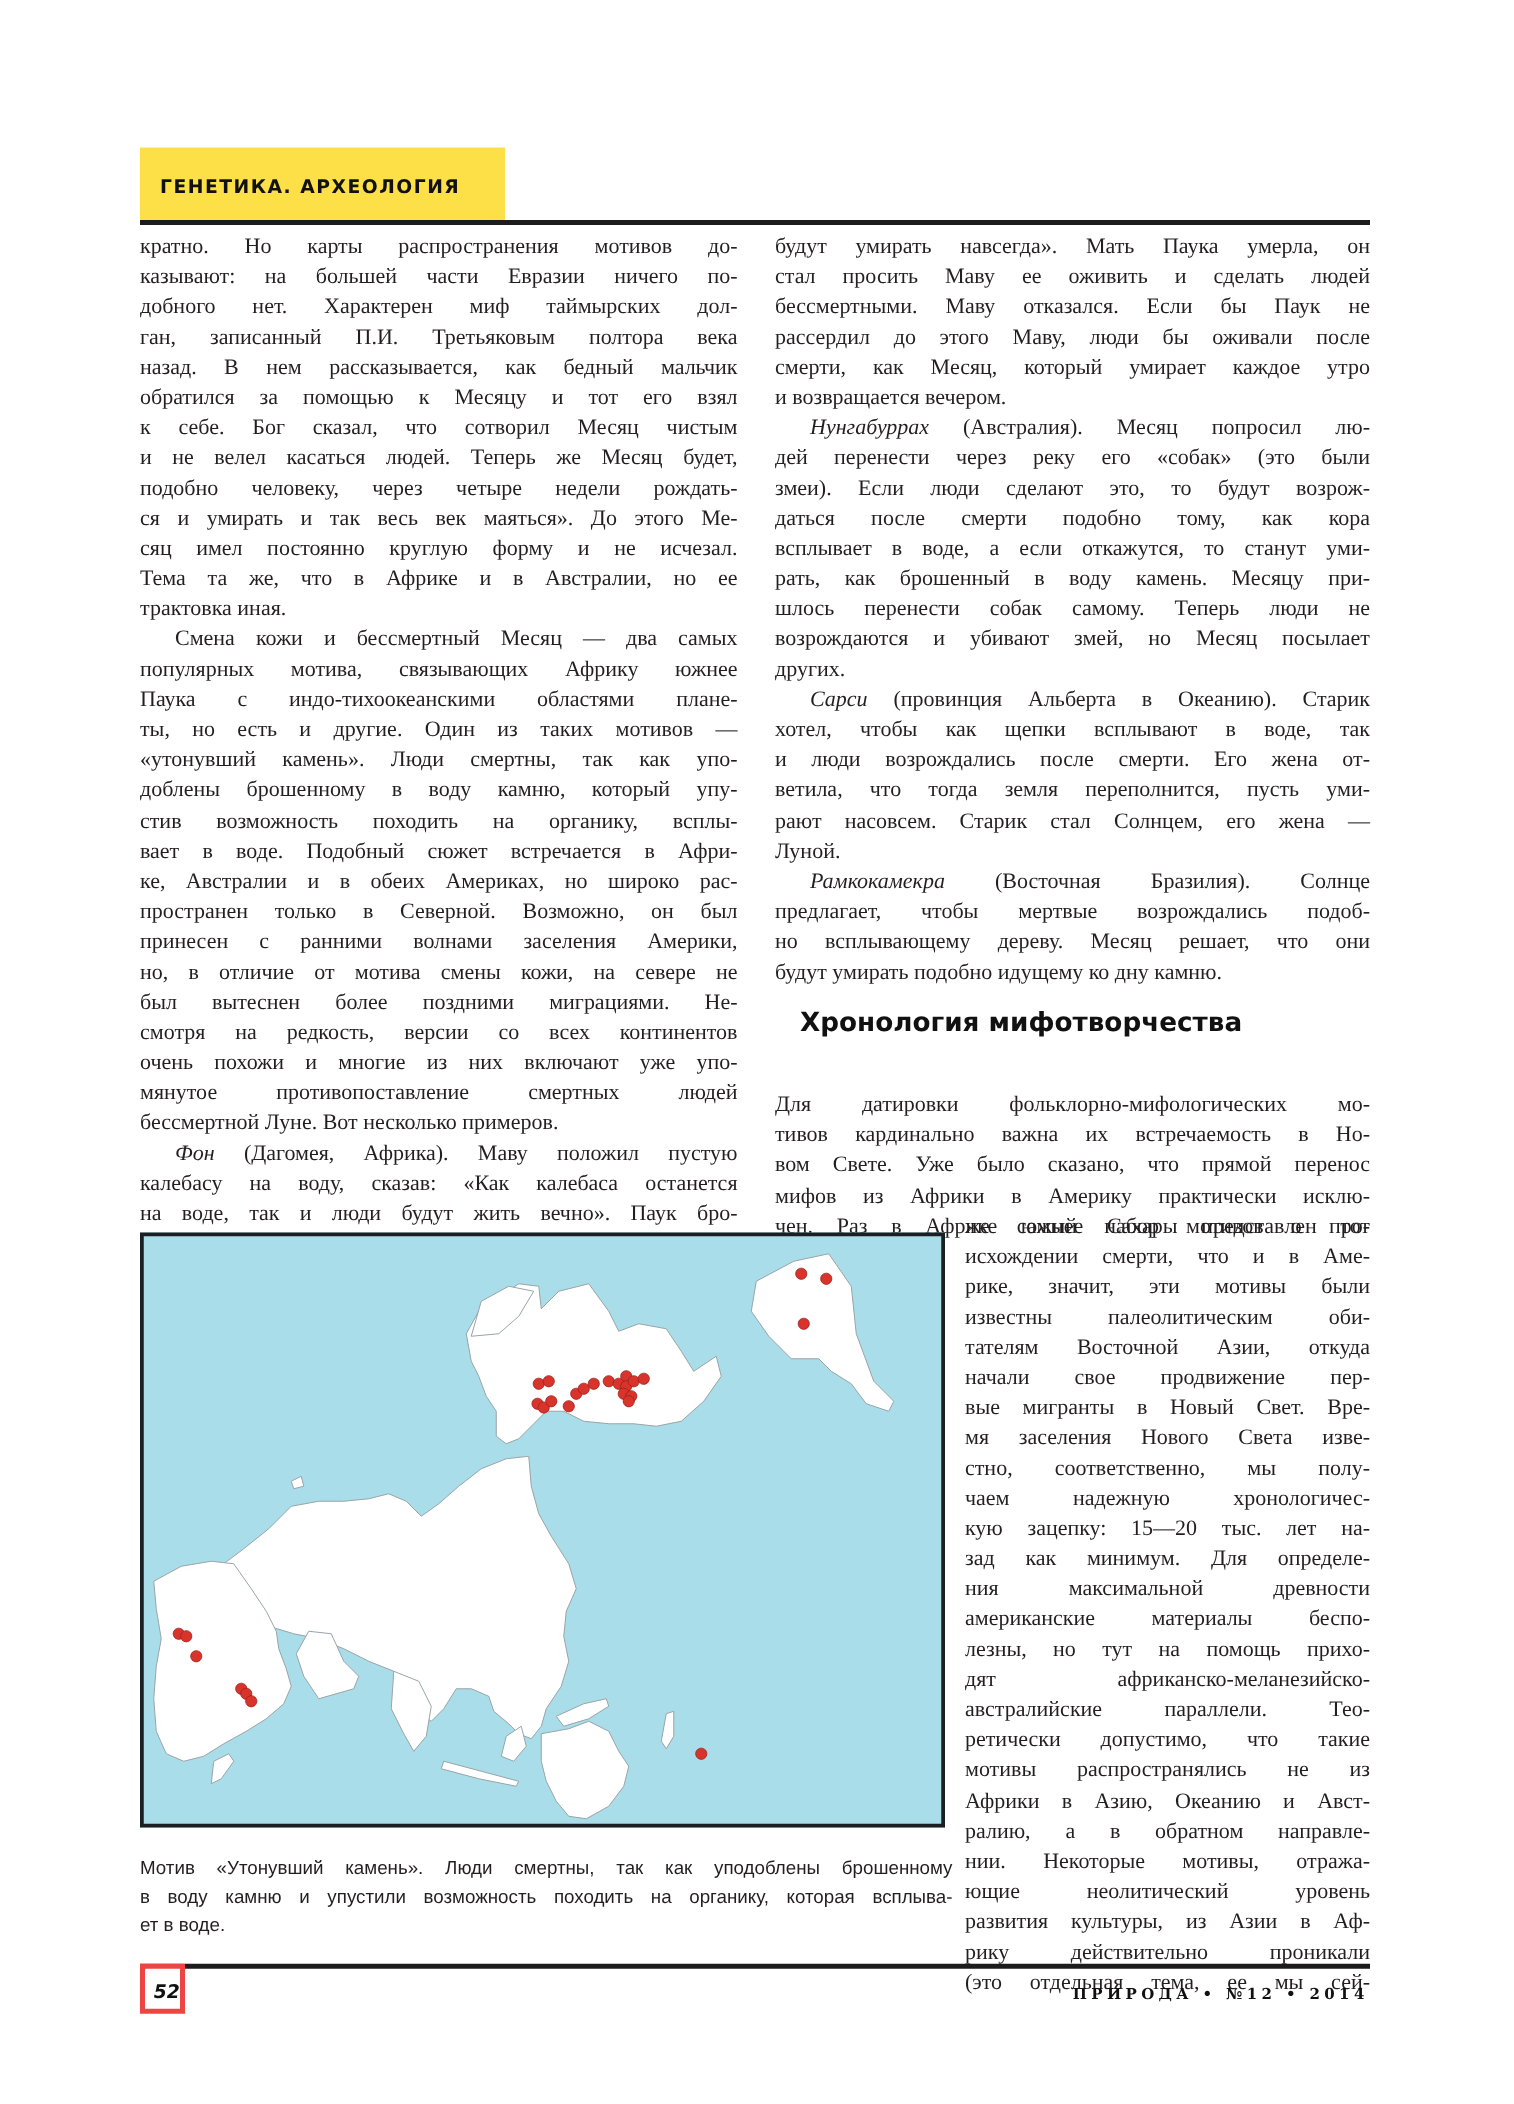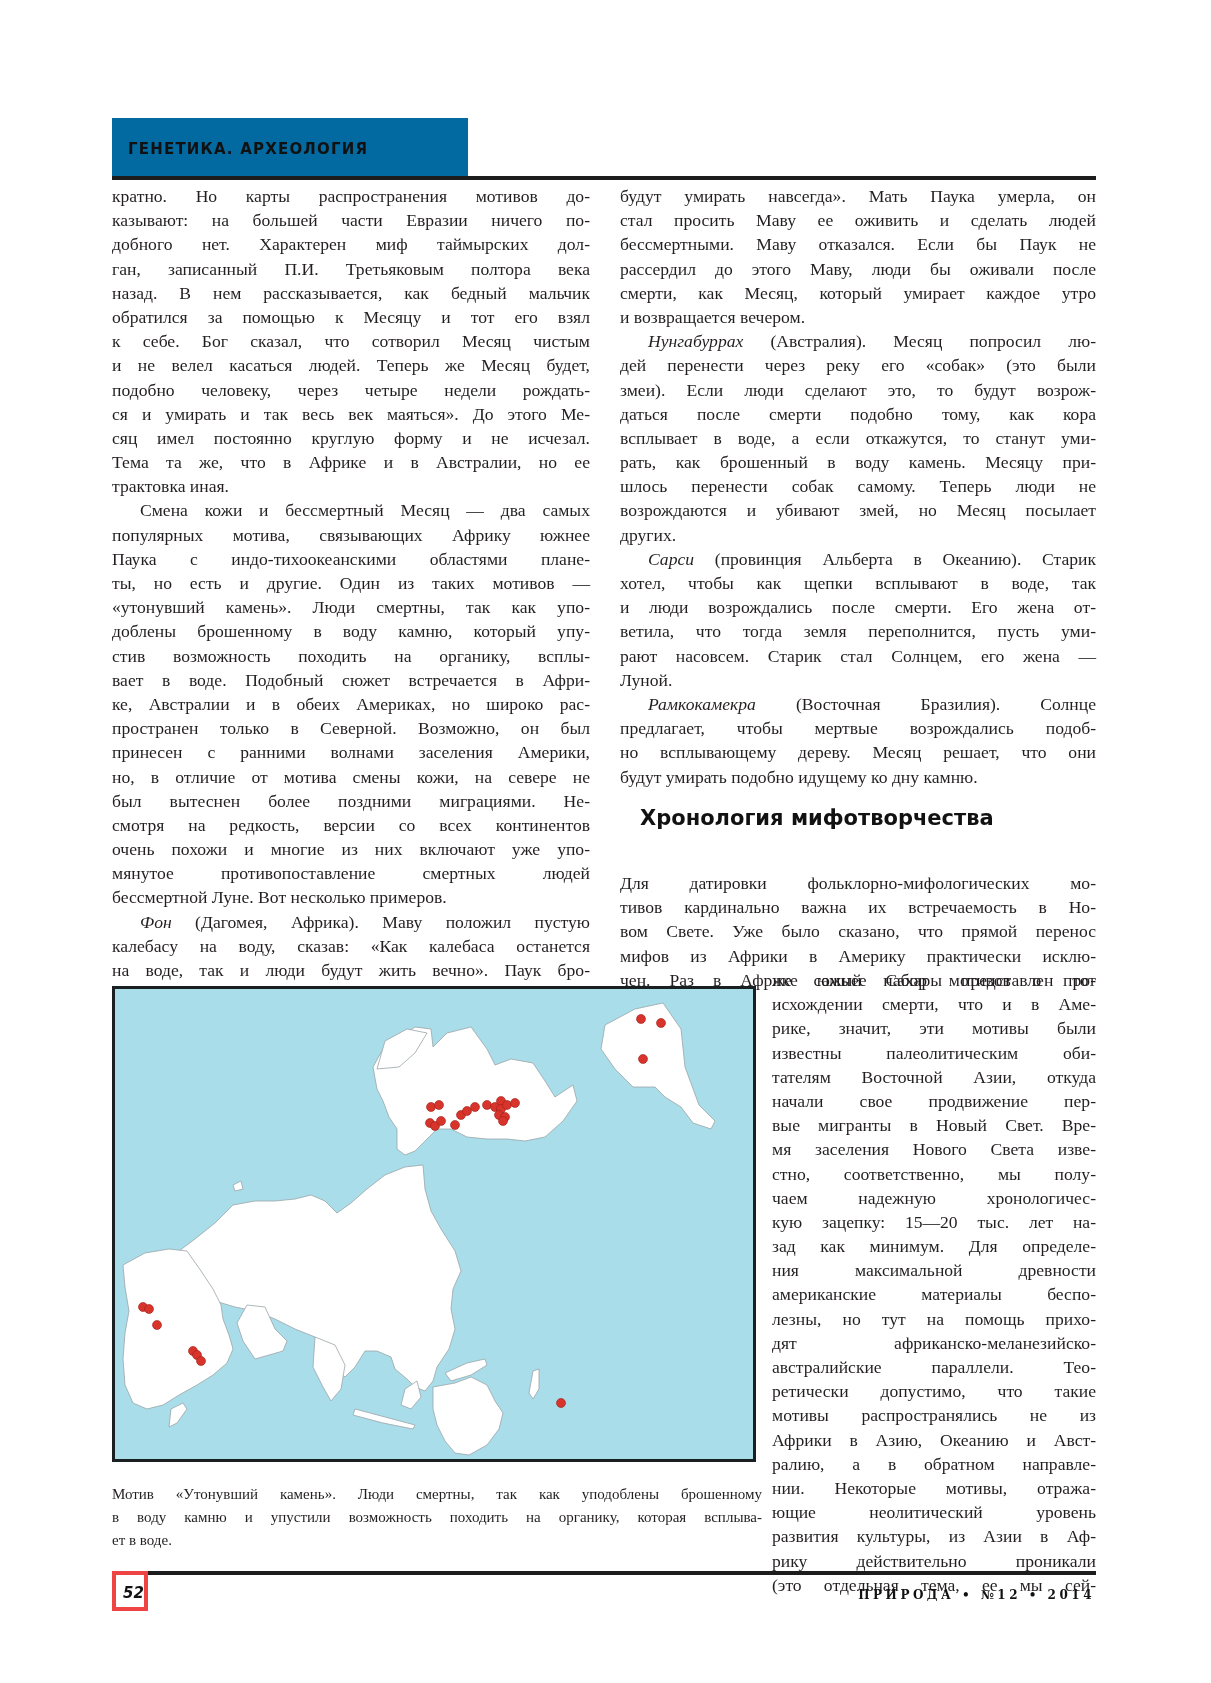--- a/index.html
+++ b/index.html
@@ -1,21 +1,21 @@
 <!DOCTYPE html>
 <html><head>
 <meta charset="utf-8">
 <style>
   html, body { margin: 0; padding: 0; background: #ffffff; }
   body { width: 1211px; height: 1683px; position: relative; overflow: hidden; color: #231f20; }
 
   
   .section-tab {
-    position: absolute; left: 112px; top: 118px; width: 356px; height: 60px;
-    background: #0369a1;
+    position: absolute; left: 112px; top: 118px; width: 292px; height: 60px;
+    background: #fde047;
   }
   .section-tab span {
     position: absolute; left: 16px; top: 22px;
     font-family: "DejaVu Sans", "Liberation Sans", sans-serif;
     font-weight: bold; font-size: 15px; letter-spacing: 1.2px; color: #111;
   }
   .header-rule { position: absolute; left: 112px; top: 176px; width: 984px; height: 4px; background: #1c1c1c; }
 
   
   .col {
@@ -41,21 +41,21 @@
 
   
   .map-frame {
     position: absolute; left: 112px; top: 986px; width: 638px; height: 470px;
     border: 3px solid #1a1f22; background: #a8dde9; overflow: hidden;
   }
   .map-frame svg { position: absolute; left: 0; top: 0; }
 
   .caption {
     position: absolute; left: 112px; top: 1483px; width: 650px;
-    font-family: Liberation Serif, serif;
+    font-family: Liberation Sans, sans-serif;
     font-size: 15px; line-height: 23px; color: #231f20;
   }
   .caption .line { display: block; white-space: nowrap; text-align: justify; text-align-last: justify; }
   .caption .line.last { text-align-last: left; }
 
   
   .footer-rule { position: absolute; left: 112px; top: 1571px; width: 984px; height: 4px; background: #1c1c1c; }
   .page-box {
     position: absolute; left: 112px; top: 1571px; width: 36px; height: 40px;
     border: 4px solid #ef4444; box-sizing: border-box; background: #fff;

